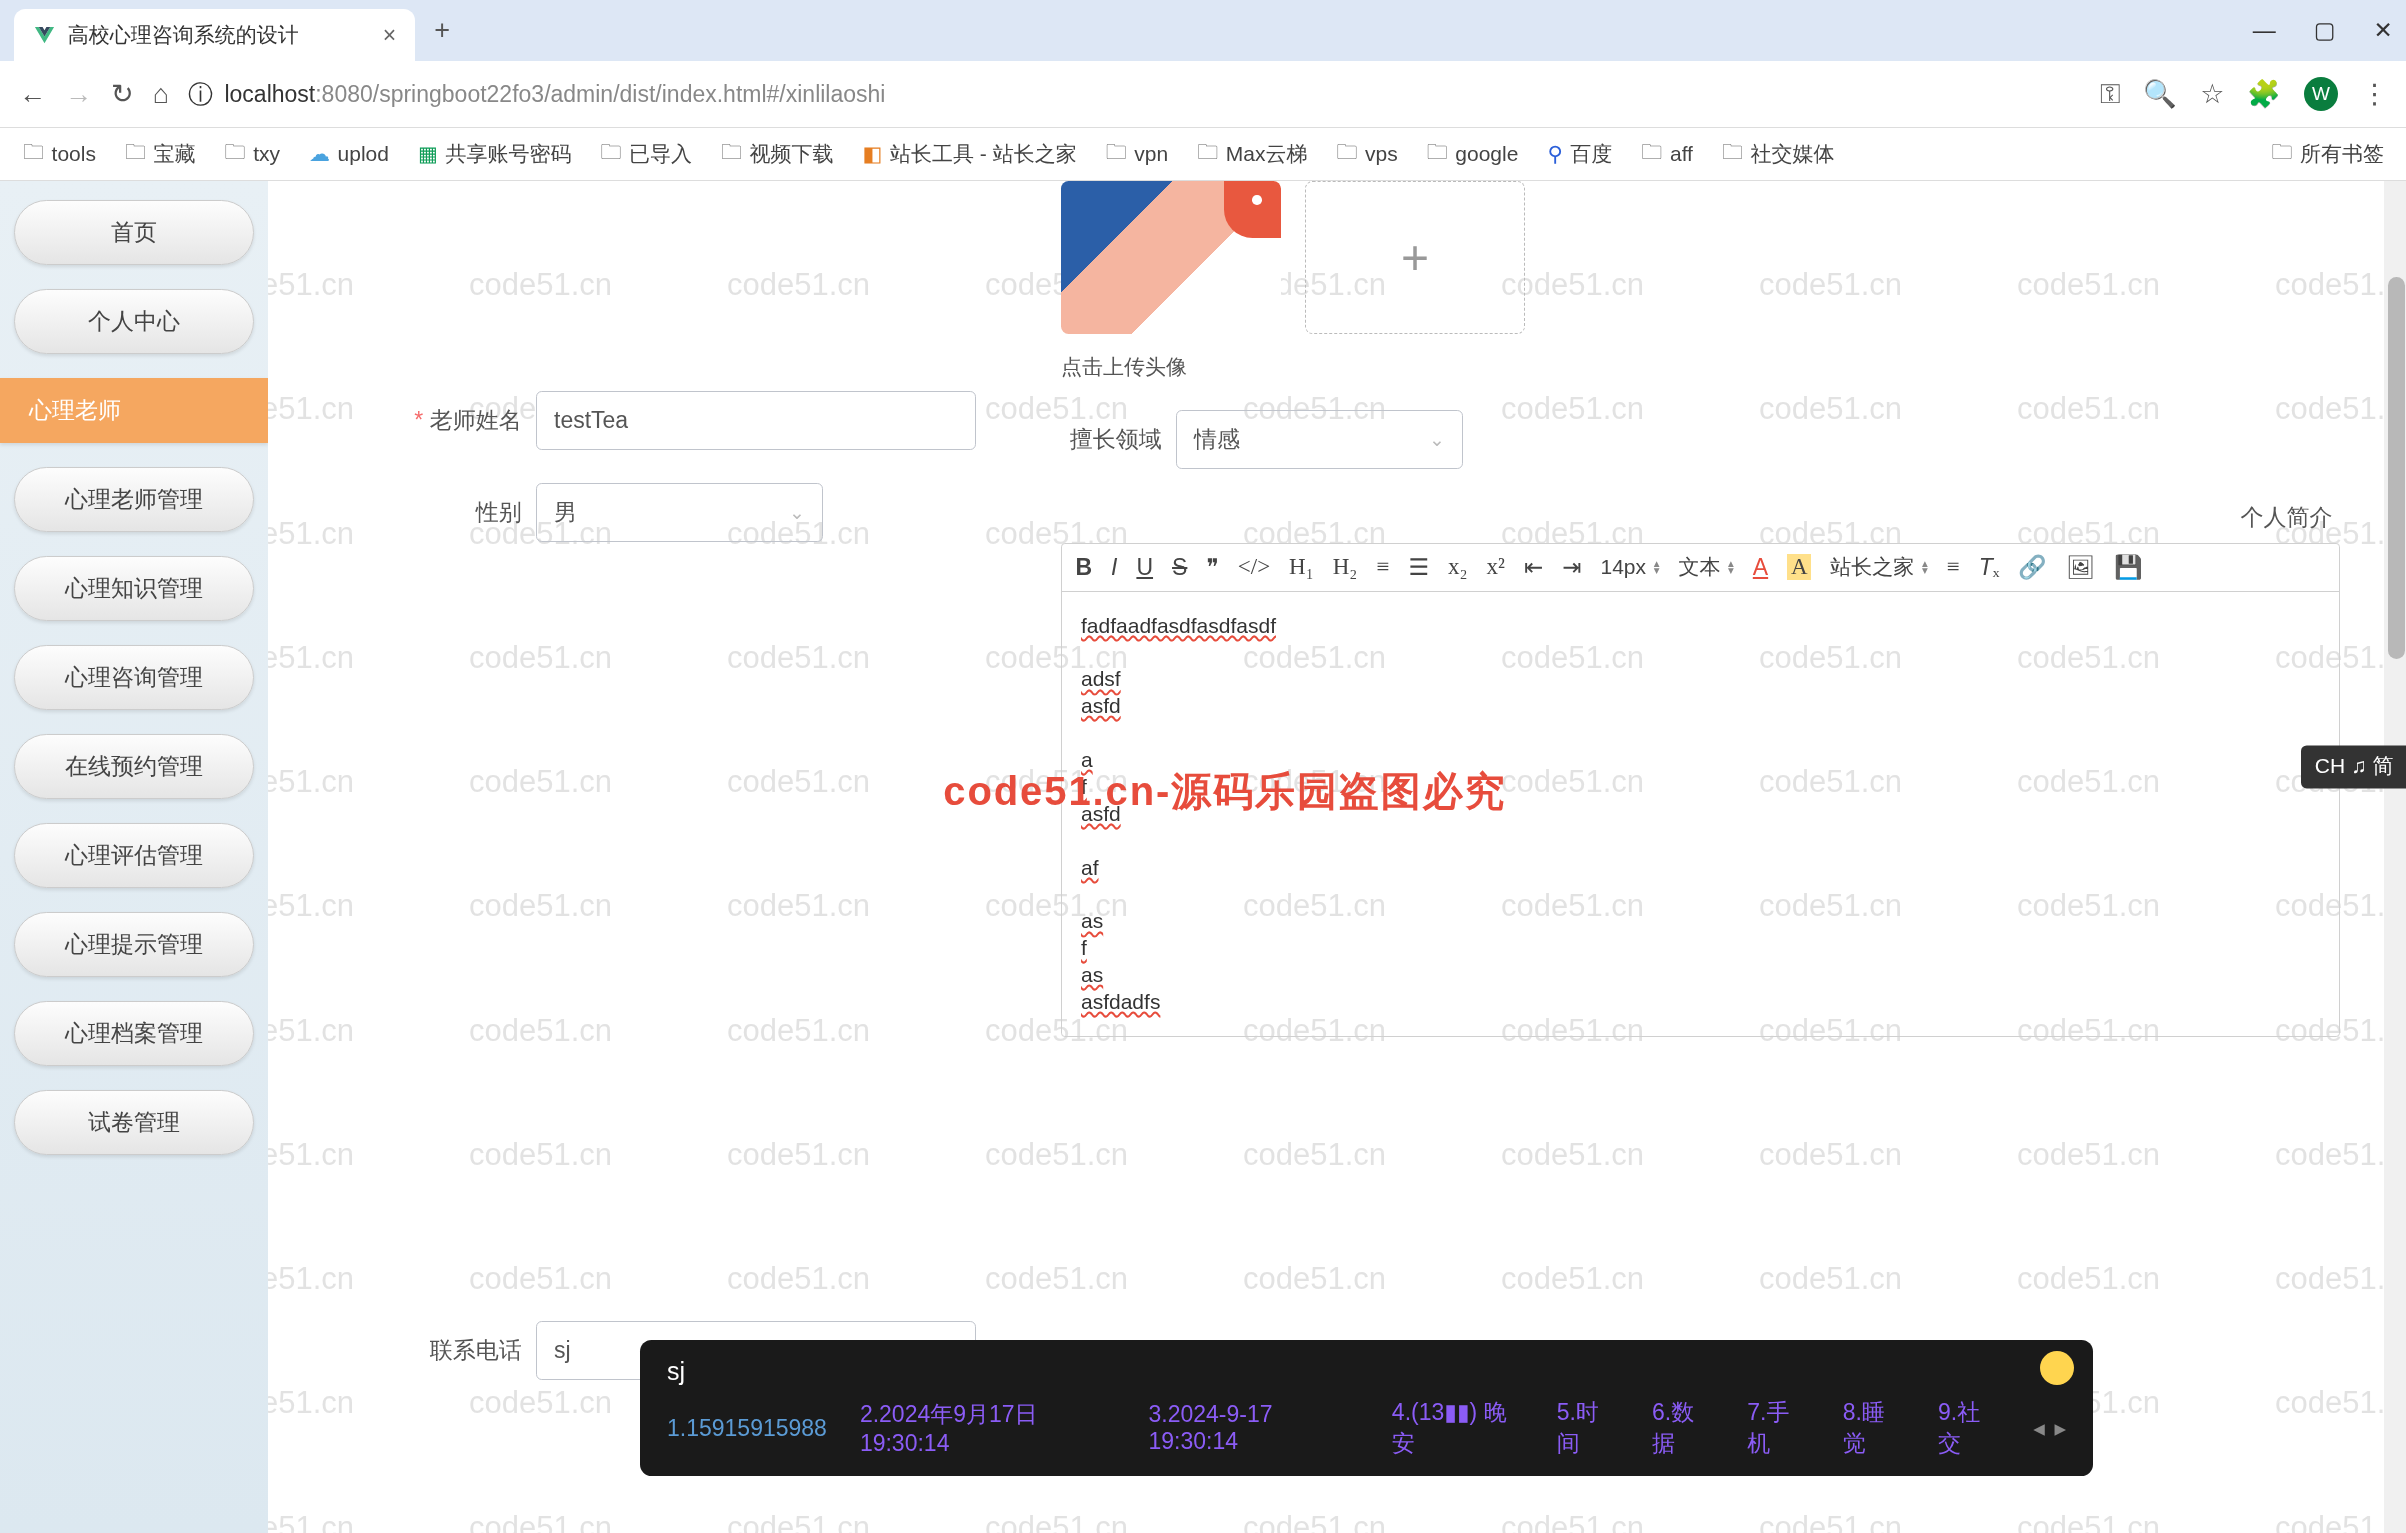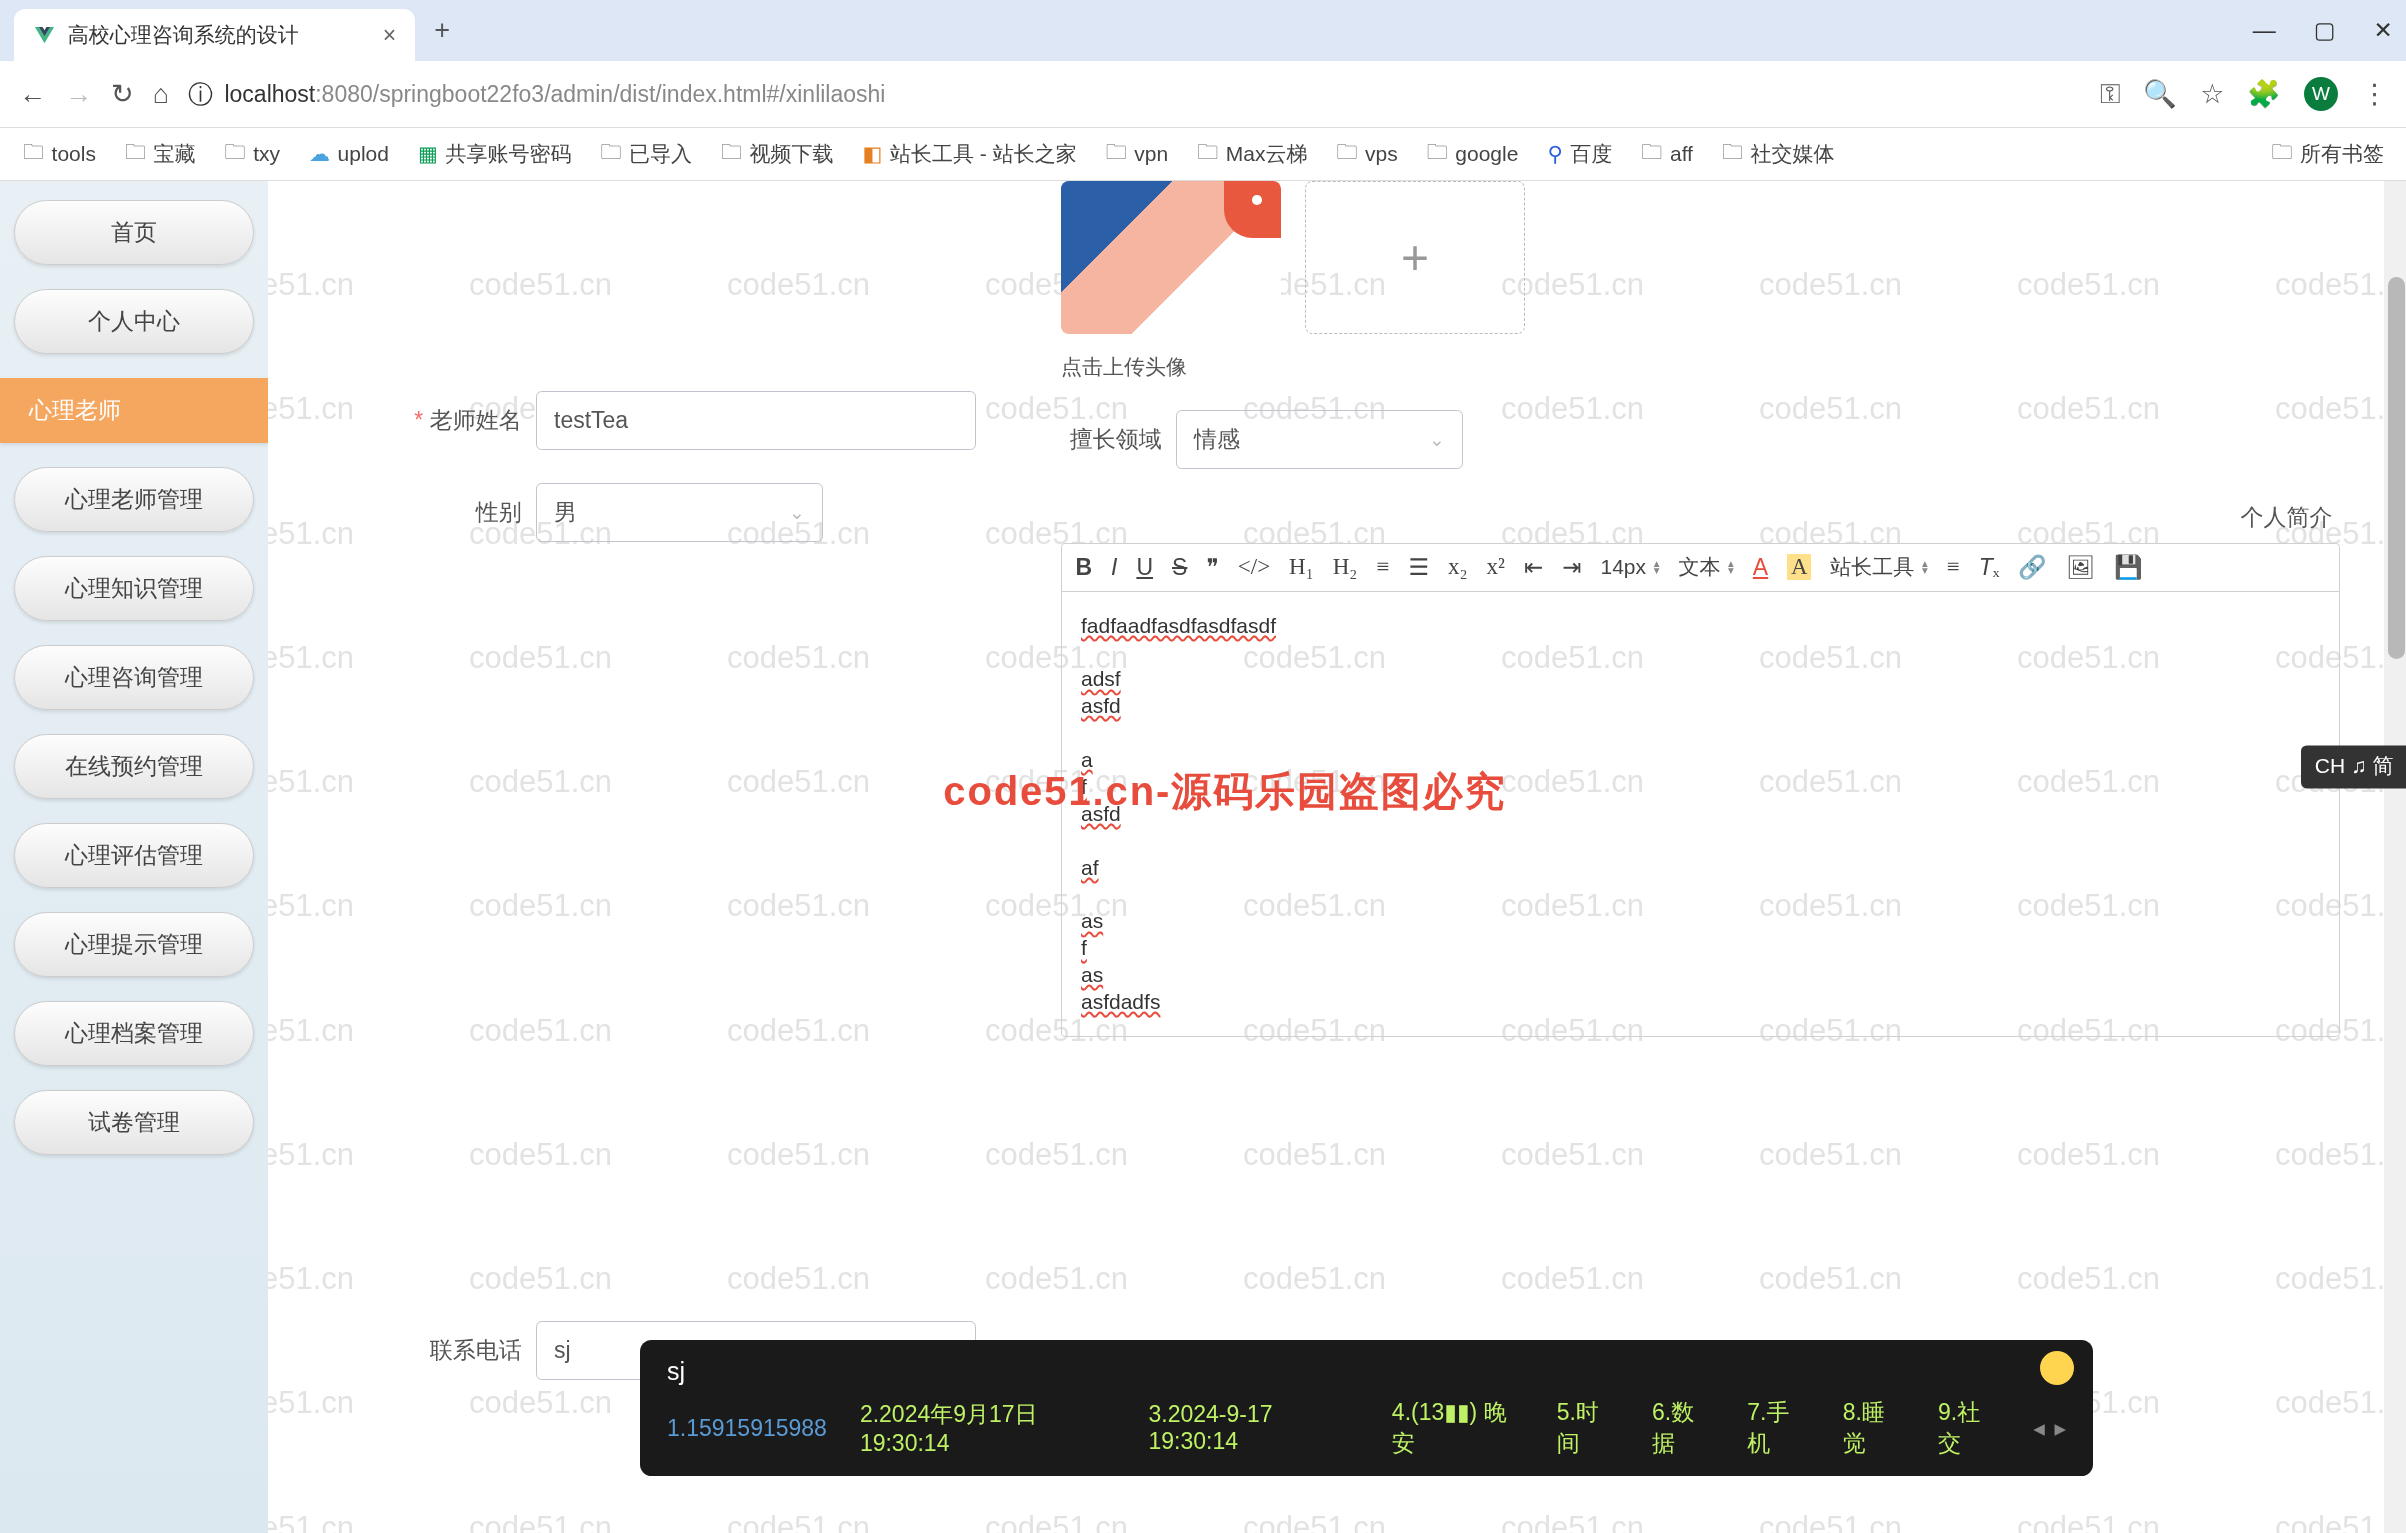--- a/index.html
+++ b/index.html
@@ -52,21 +52,21 @@
 .tb-btn{font-size:23px;color:#444;cursor:pointer;font-family:Georgia,serif}
 .tb-sel{font-size:21px;color:#444;display:flex;align-items:center;gap:7.6px}
 .tb-tri{font-size:11.5px;color:#888;line-height:7.6px}
 .editor-content{padding:19px;font-size:21px;color:#333;min-height:401px}
 .editor-content p{margin:2.9px 0}
 .spell{text-decoration:underline wavy #e74c3c}
 .center-wm{position:absolute;top:583px;left:50%;transform:translateX(-70%);font-size:40px;color:#e74c3c;font-weight:700;z-index:5;pointer-events:none;letter-spacing:1.9px}
 .ime-bar{position:absolute;bottom:57px;left:640px;width:1453px;background:#1a1a1a;border-radius:11.5px;padding:17px 27px;z-index:20;color:#fff}
 .ime-input{font-size:25px;color:#fff;margin-bottom:11.5px}
 .ime-candidates{display:flex;gap:33px;font-size:23px;align-items:center}
-.ime-cand{color:#bef264}
+.ime-cand{color:#8b5cf6}
 .ime-cand.sel{color:#5b9bd5}
 .ime-nav{margin-left:auto;display:flex;gap:9.6px;color:#888}
 .ime-badge{position:absolute;top:11.5px;right:19px;width:34px;height:34px;background:#ffd54f;border-radius:50%}
 .input-indicator{position:absolute;right:0;top:50%;transform:translateY(-50%);background:#333;color:#fff;padding:7.6px 13.4px;border-radius:5.7px 0 0 5.7px;font-size:21px;display:flex;align-items:center;gap:7.6px;z-index:30}
 .content-scroll{position:absolute;right:0;top:0;bottom:0;width:23px;background:#f0f0f0}
 .content-thumb{position:absolute;right:1.9px;top:96px;width:17px;height:382px;background:#b8b8b8;border-radius:9.6px}
 </style>
 </head>
 <body>
 
@@ -351,21 +351,21 @@
                 <span>14px</span>
                 <span class="tb-tri">▴<br>▾</span>
               </span>
             <span class="tb-sel">
                 <span>文本</span>
                 <span class="tb-tri">▴<br>▾</span>
               </span>
             <span class="tb-btn" style="color:#e74c3c"><u>A</u></span>
             <span class="tb-btn" style="background:#ffe08a;padding:0 3.8px">A</span>
             <span class="tb-sel">
-                <span>站长工具</span>
+                <span>站长之家</span>
                 <span class="tb-tri">▴<br>▾</span>
               </span>
             <span class="tb-btn">≡</span>
             <span class="tb-btn"><i>T</i>ₓ</span>
             <span class="tb-btn">🔗</span>
             <span class="tb-btn">🖼</span>
             <span class="tb-btn">💾</span>
           </div>
           <div class="editor-content" id="editor-body">
               <p><span class="spell">fadfaadfasdfasdfasdf</span></p>

